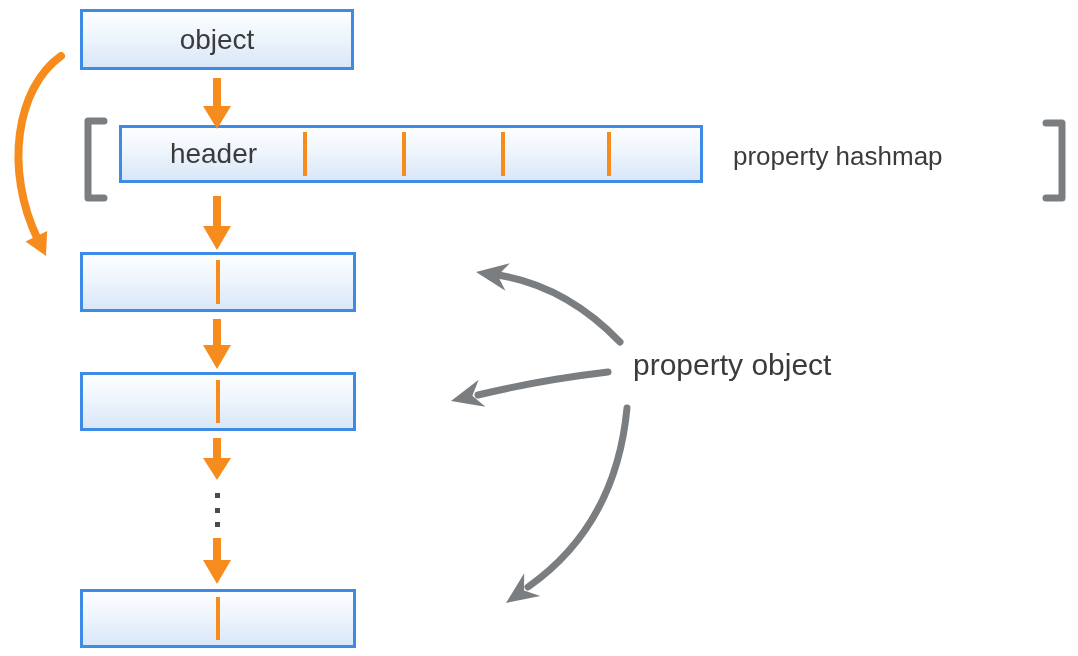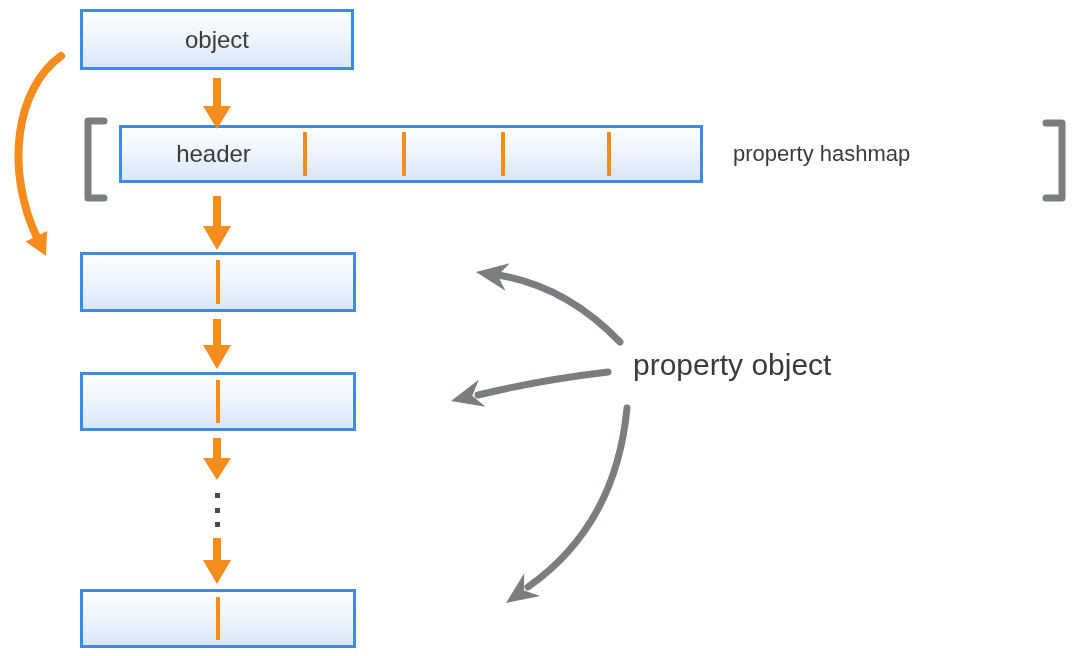--- a/index.html
+++ b/index.html
@@ -16,21 +16,21 @@
     overflow: hidden;
   }
   .bluebox {
     position: absolute;
     box-sizing: border-box;
     border: 3px solid #3d8be4;
     background: linear-gradient(180deg, #fdfeff 0%, #eef5fc 45%, #d9e7f8 100%);
   }
   .box-label {
     color: #3b3b3b;
-    font-size: 24px;
+    font-size: 28px;
     line-height: 1;
     white-space: nowrap;
   }
   .object-box {
     left: 80px; top: 9px; width: 274px; height: 61px;
     display: flex; align-items: center; justify-content: center;
   }
   .header-box {
     left: 119px; top: 125px; width: 584px; height: 58px;
   }
@@ -48,21 +48,21 @@
   .pair-tick {
     position: absolute; left: 50%; margin-left: -2px;
     top: 5px; bottom: 5px; width: 4px; background: #f78c1e;
   }
   .caption {
     position: absolute;
     color: #3b3b3b;
     white-space: nowrap;
     line-height: 1;
   }
-  .caption-hashmap { left: 733px; top: 143px; font-size: 22px; }
+  .caption-hashmap { left: 733px; top: 143px; font-size: 26px; }
   .caption-pairs   { left: 633px; top: 350px; font-size: 30px; }
   .overlay-svg {
     position: absolute; left: 0; top: 0;
     pointer-events: none;
   }
 </style>
 </head>
 <body>
 
 <div class="canvas">

